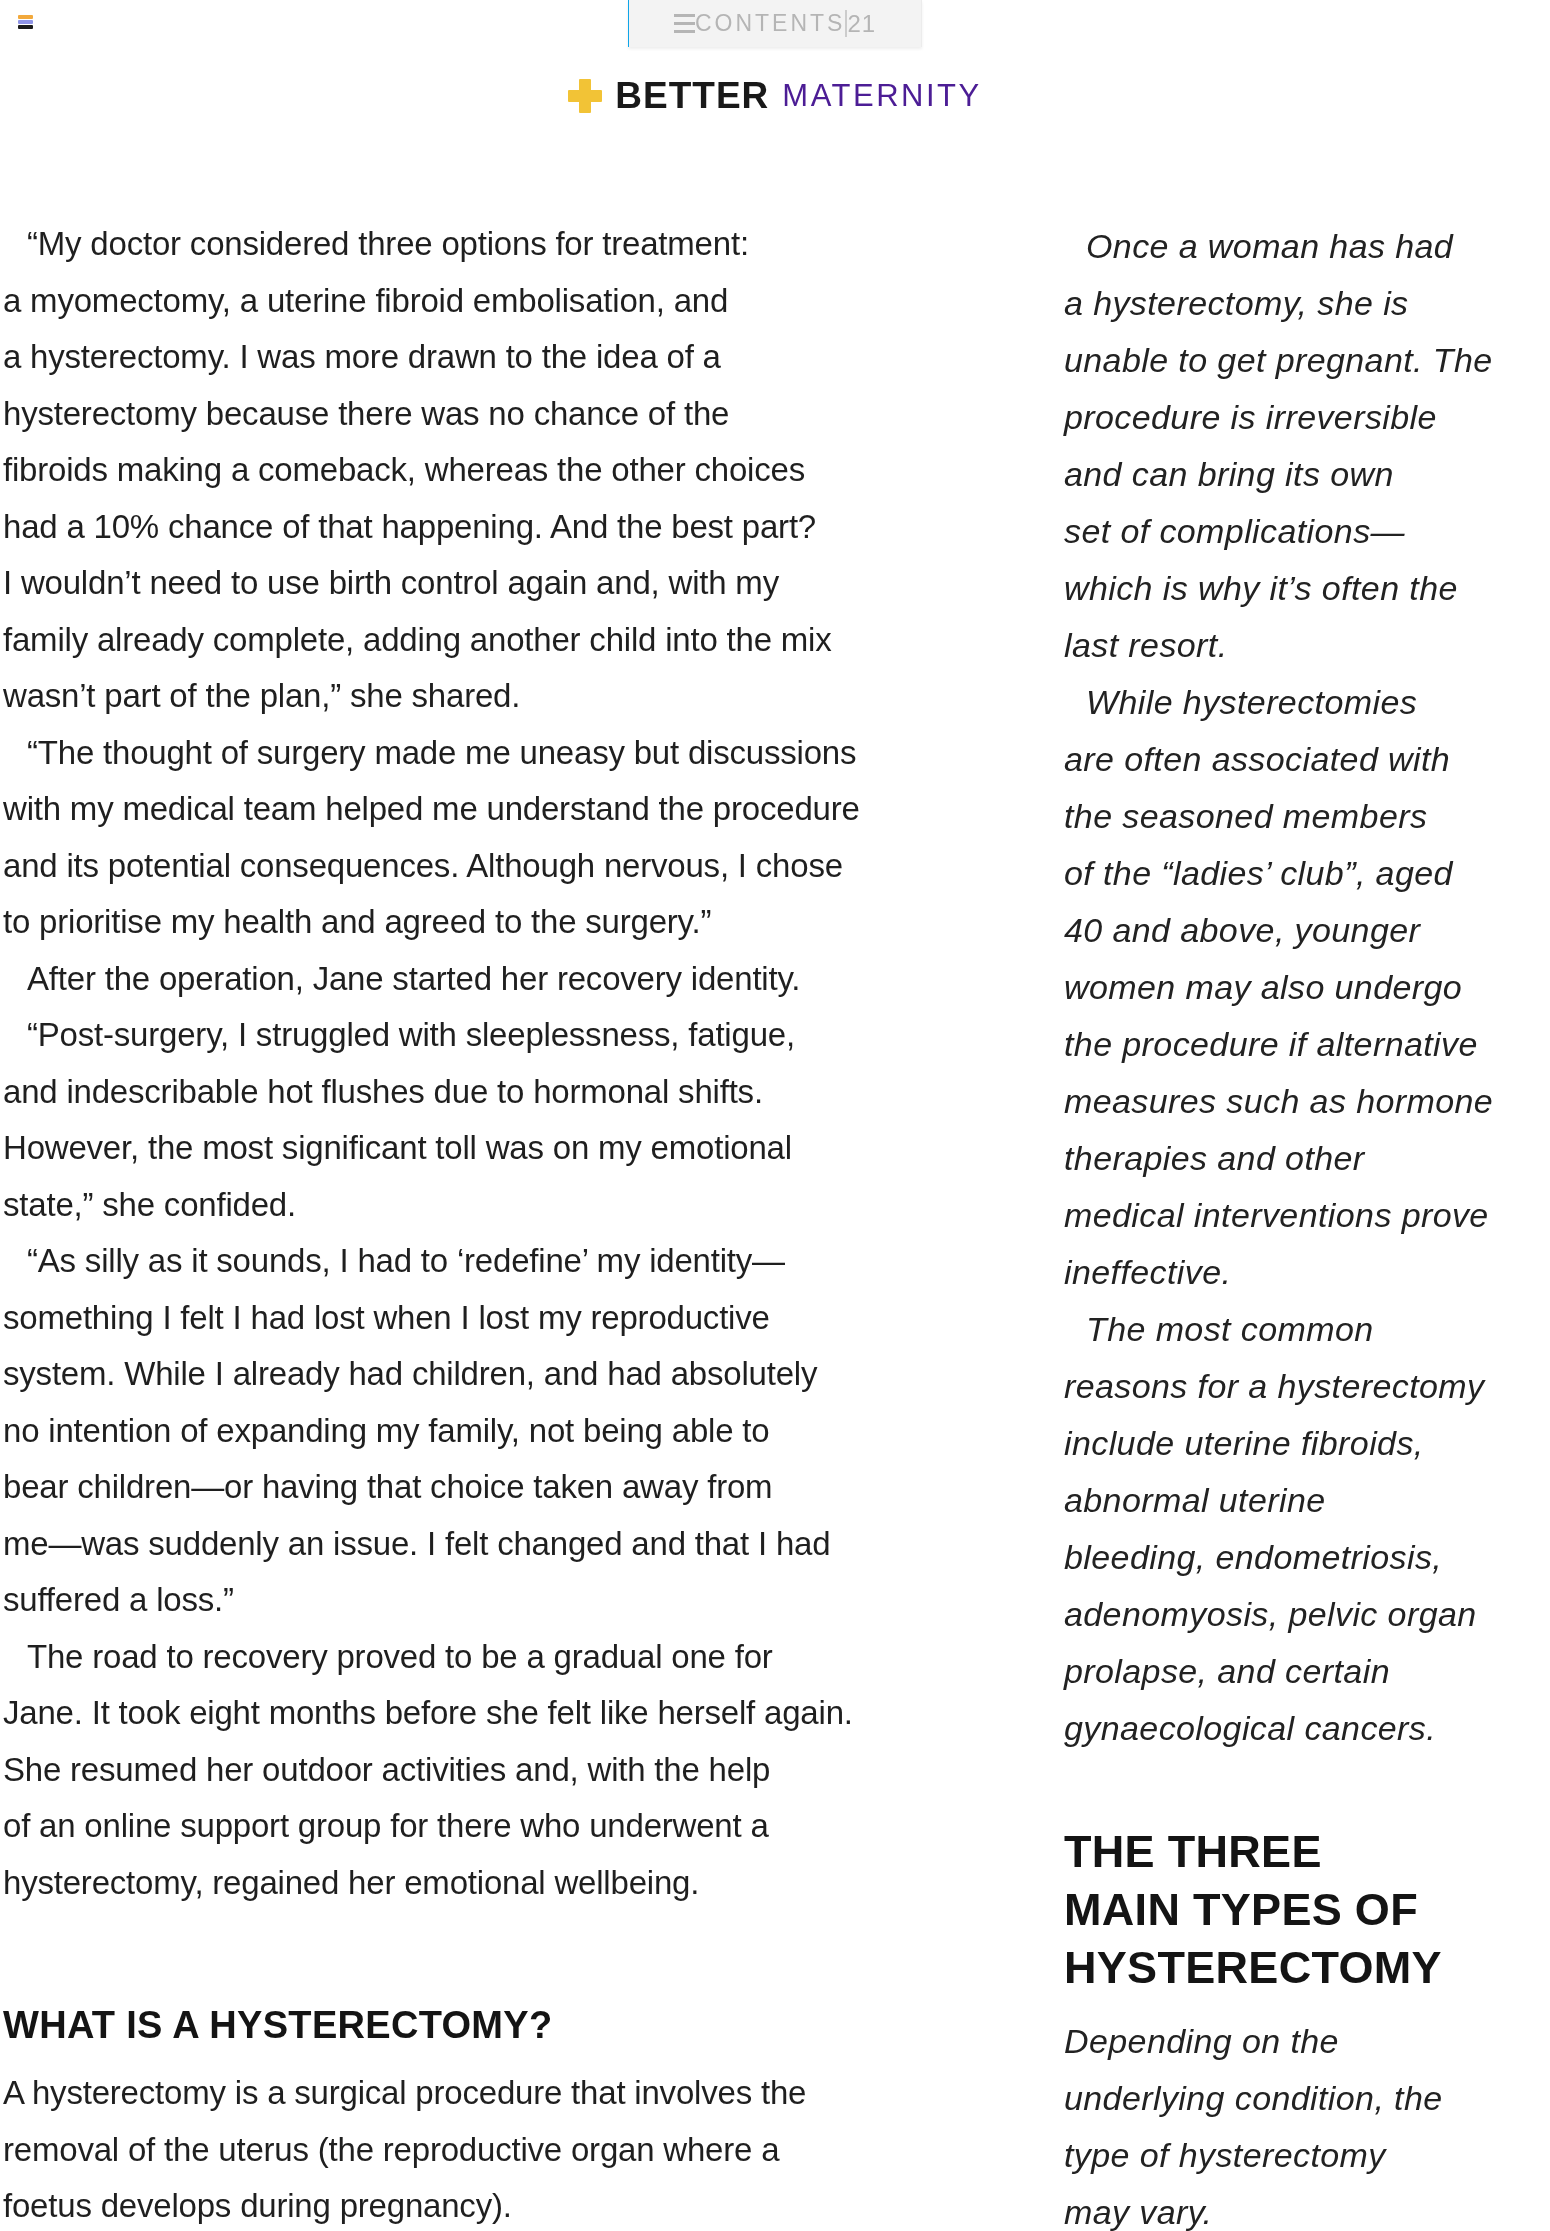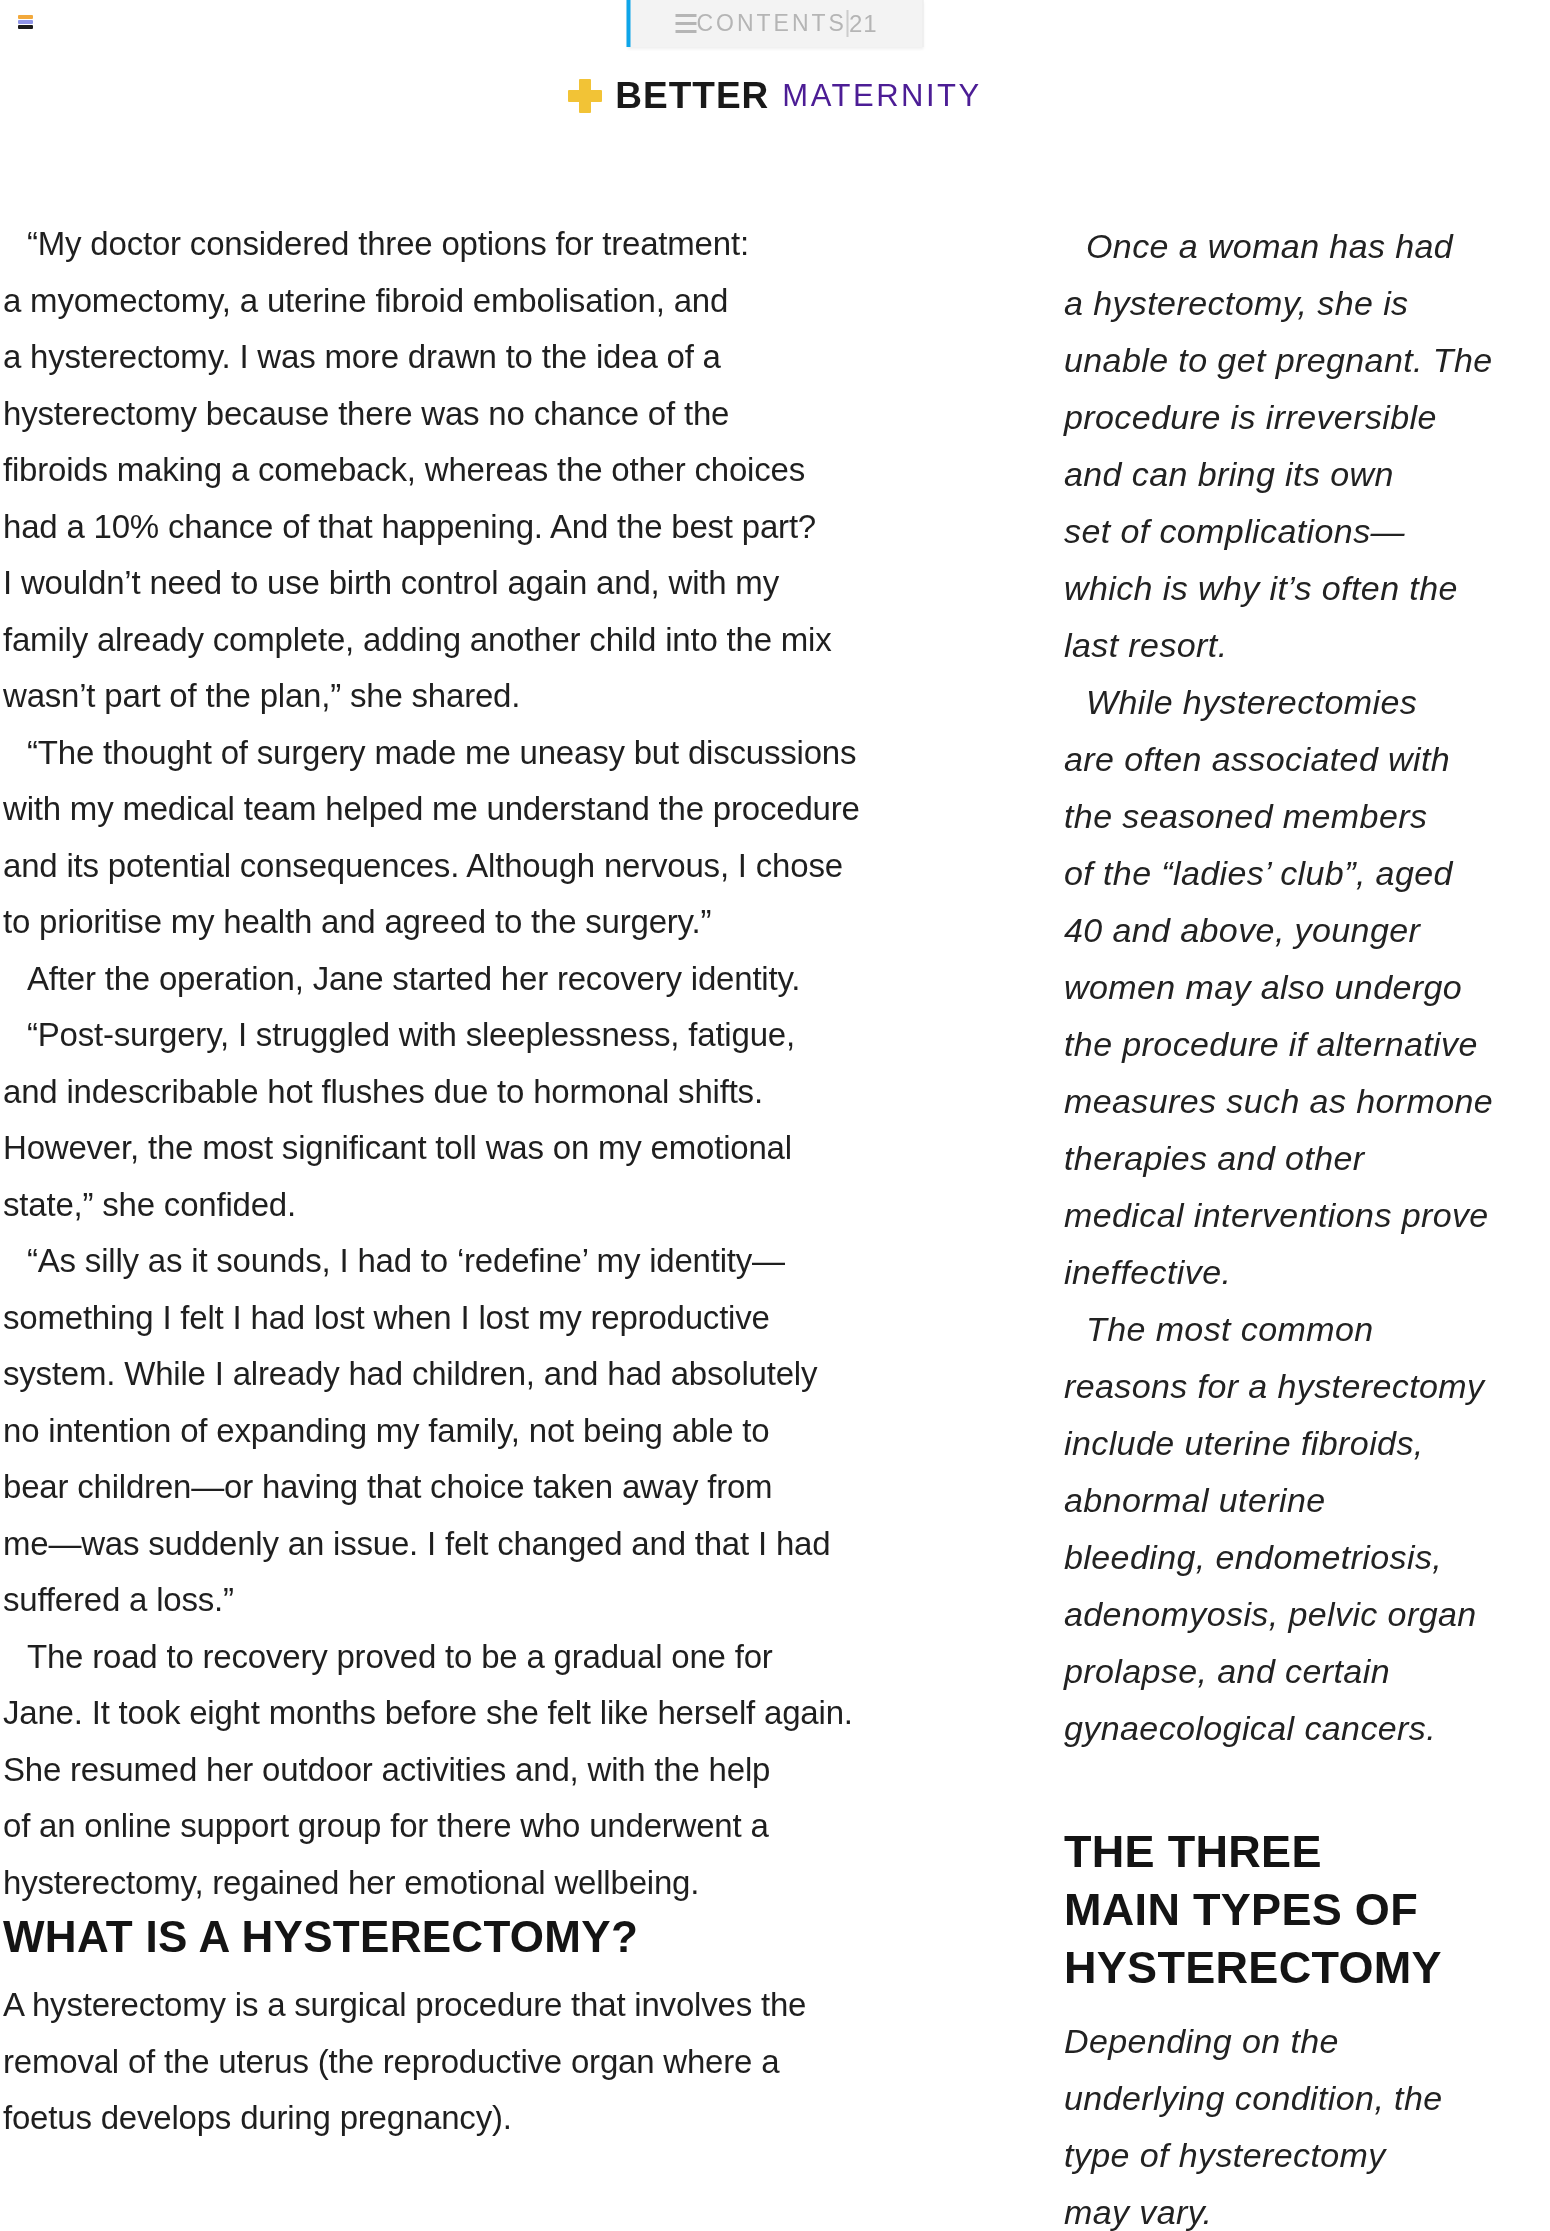--- a/index.html
+++ b/index.html
@@ -18,21 +18,21 @@
     width: 15px; display: flex; flex-direction: column; gap: 1px;
     cursor: pointer;
   }
   .corner-icon i { display: block; height: 4px; border-radius: 1px; }
 
   
   .contents-pill {
     position: absolute; top: 0; left: 50%; transform: translateX(-50%);
     width: 292px; height: 47px;
     background: #f3f3f3;
-    border-left: 4px solid #0ea5e9; border-right: 1px solid #ececec;
+    border-left: 1px solid #0ea5e9; border-right: 1px solid #ececec;
     box-shadow: 0 2px 3px rgba(0,0,0,0.07);
     display: flex; align-items: center; justify-content: center; 
     color: #b5b5b5; cursor: pointer;
   }
   .burger { display: flex; flex-direction: column; gap: 5px; }
   .burger i { display: block; width: 21px; height: 3px; background: #b5b5b5; }
   .contents-pill .label { font-size: 23px; letter-spacing: 3px; }
   .contents-pill .pipe { width: 2px; height: 27px; background: #cccccc; }
   .contents-pill .pg { font-size: 24px; letter-spacing: 1px; }
 
@@ -57,21 +57,21 @@
   .col-left p { text-indent: 24px; }
   .col-right {
     left: 1064px; top: 218px; width: 486px;
     font-size: 34px; line-height: 57px; letter-spacing: 0.4px; color: #222222;
   }
   .col-right p { text-indent: 22px; font-style: italic; }
   .col .heading {
     margin: 0; white-space: pre; text-indent: 0;
     font-weight: 800; color: #141414; letter-spacing: 0.3px;
   }
-  .col-left .heading  { margin-bottom: 14px; font-size: 44px; line-height: 52px; }
+  .col-left .heading  { margin-top: 88px; margin-bottom: 14px; font-size: 38px; line-height: 52px; }
   .col-right .heading { margin-top: 66px; margin-bottom: 16px; font-size: 45px; line-height: 58px; }
   .col p.noindent { text-indent: 0; }
 </style>
 </head>
 <body>
 
 <div>
 
   <div class="corner-icon">
     <i style="background: rgb(242, 169, 60);"></i>

